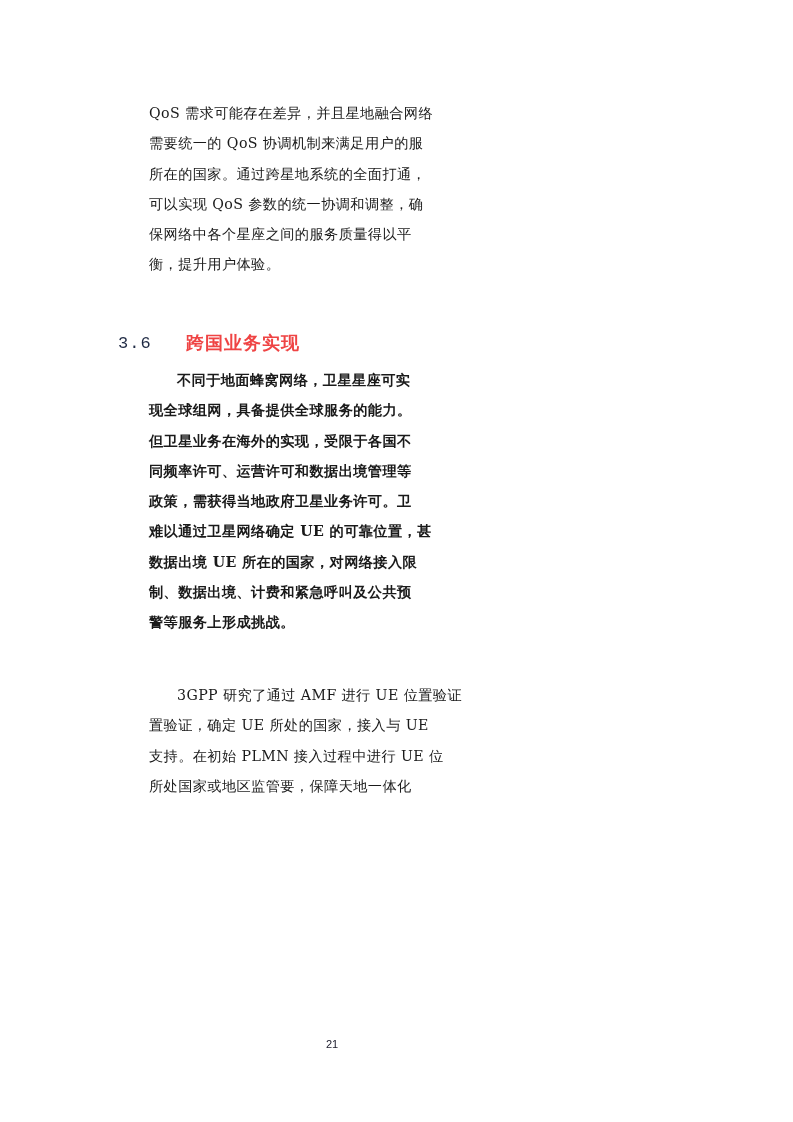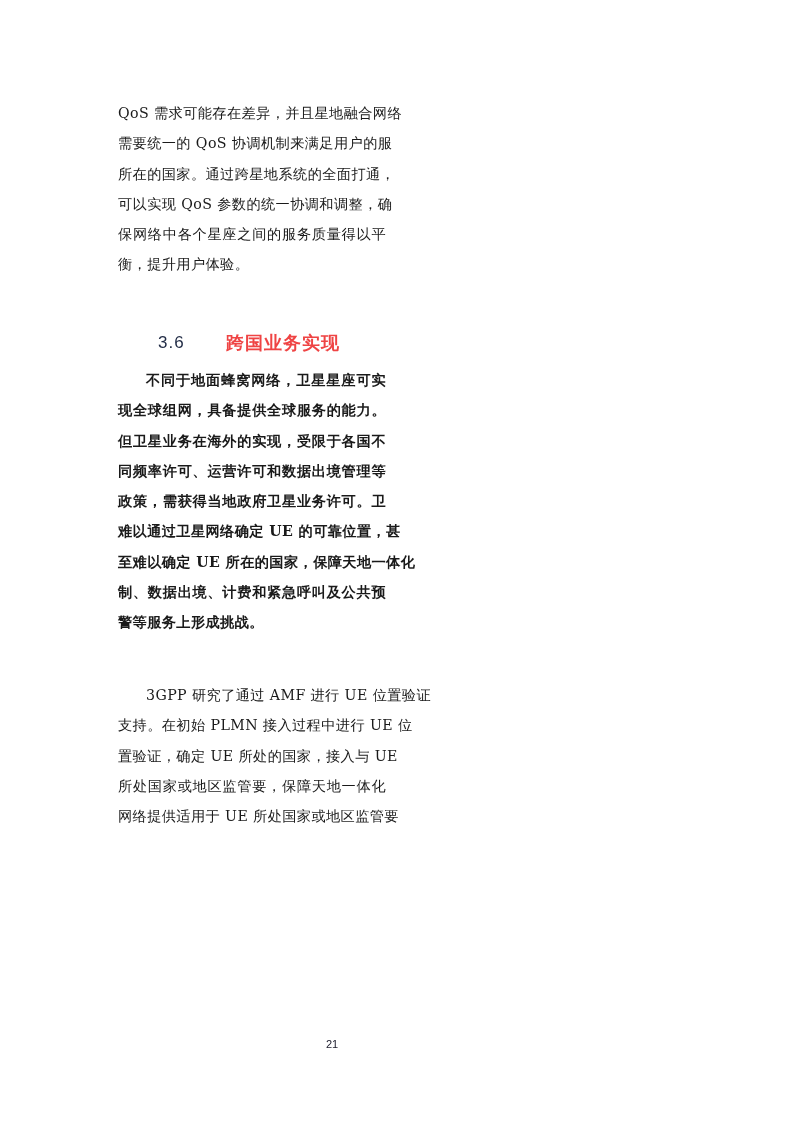--- a/index.html
+++ b/index.html
@@ -31,43 +31,43 @@
       margin: 0;
       text-align: justify;
       text-justify: inter-character;
       letter-spacing: 0.4px;
     }
     .para .line {
       display: block;
       white-space: nowrap;
       text-align: justify;
       text-align-last: justify;
+      margin-left: 31px;
     }
     .para .line.last {
       text-align-last: left;
     }
     .indent {
       padding-left: 28px;
     }
     #para-1 { top: 98px; }
     .heading {
       position: absolute;
       left: 118px;
       top: 328px;
       height: 30px;
       display: flex;
       align-items: center;
     }
     .heading-num {
-      font-family: Liberation Sans, sans-serif;
+      font-family: Liberation Mono, monospace;
       font-size: 17px;
       color: #1f2a44;
       width: 68px;
       letter-spacing: 1px;
-      margin-left: 40px;
     }
     .heading-title {
       font-family: "DejaVu Sans", "Liberation Sans", sans-serif;
       font-weight: bold;
       font-size: 18px;
       color: #ef4444;
       letter-spacing: 1px;
     }
     #para-2 { top: 365px; font-weight: bold; }
     #para-3 { top: 680px; }
@@ -101,28 +101,27 @@
     <span class="heading-title">跨国业务实现</span>
   </div>
 
   <div class="column para" id="para-2">
     <span class="line indent">不同于地面蜂窝网络，卫星星座可实</span>
     <span class="line">现全球组网，具备提供全球服务的能力。</span>
     <span class="line">但卫星业务在海外的实现，受限于各国不</span>
     <span class="line">同频率许可、运营许可和数据出境管理等</span>
     <span class="line">政策，需获得当地政府卫星业务许可。卫</span>
     <span class="line">难以通过卫星网络确定 UE 的可靠位置，甚</span>
-    <span class="line">至难以确定 UE 所在的国家，保障天地一体化</span>
+    <span class="line">数据出境 UE 所在的国家，对网络接入限</span>
     <span class="line">制、数据出境、计费和紧急呼叫及公共预</span>
     <span class="line last">警等服务上形成挑战。</span>
   </div>
 
   <div class="column para" id="para-3">
     <span class="line indent">3GPP 研究了通过 AMF 进行 UE 位置验证</span>
+    <span class="line">置验证，确定 UE 所处的国家，接入与 UE</span>
     <span class="line">支持。在初始 PLMN 接入过程中进行 UE 位</span>
-    <span class="line">置验证，确定 UE 所处的国家，接入与 UE</span>
     <span class="line">所处国家或地区监管要，保障天地一体化</span>
-    <span class="line">网络提供适用于 UE 所处国家或地区监管要</span>
   </div>
 
   <div class="page-number">21</div>
 
 </div>
 
 </body></html>

